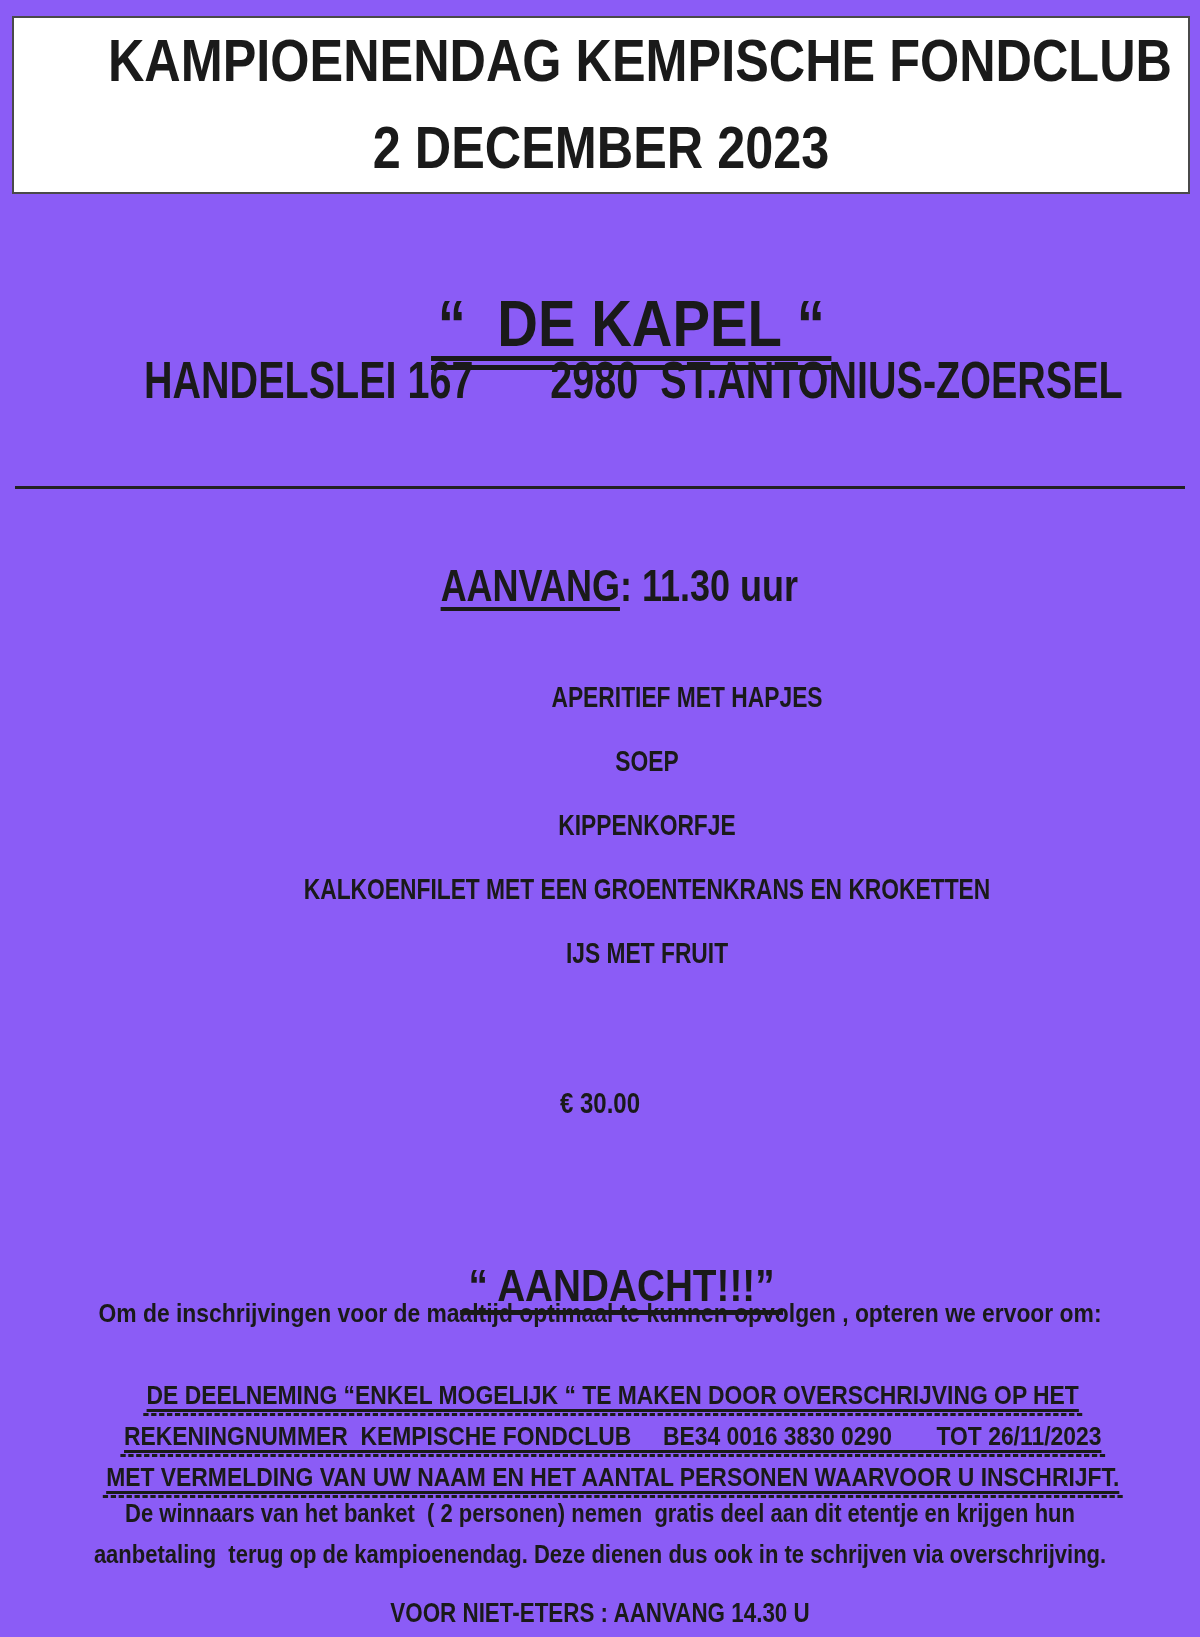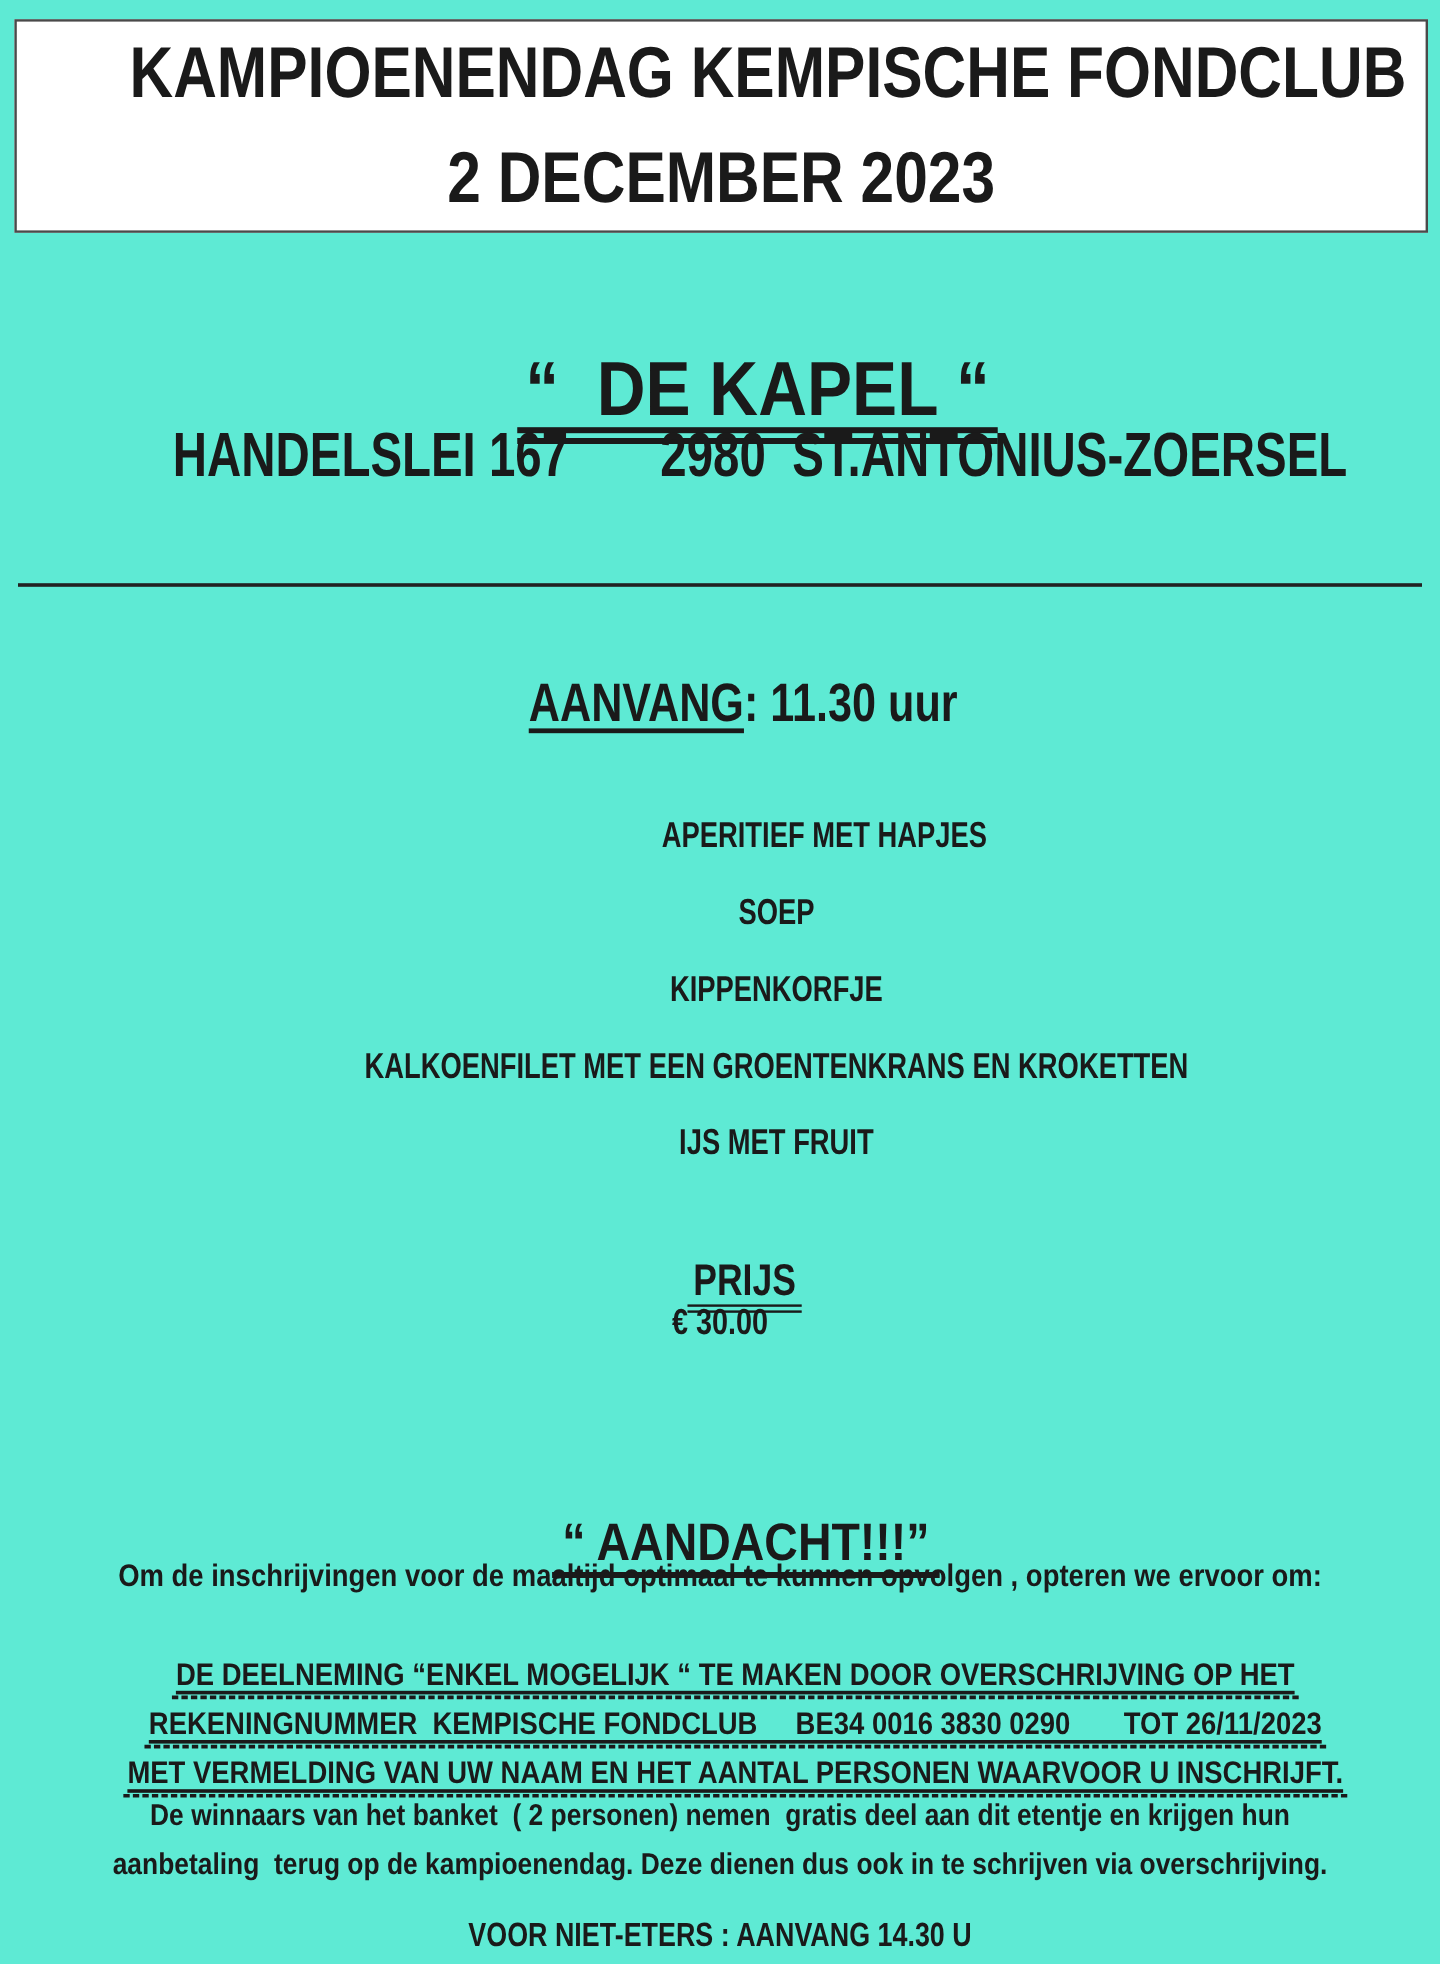--- a/index.html
+++ b/index.html
@@ -1,20 +1,20 @@
 <!DOCTYPE html>
 <html><head>
 <meta charset="utf-8">
 <style>
   html,body{margin:0;padding:0;background:#e8e8e8;}
   .page{
     position:relative;
     width:1200px;height:1637px;
     margin:0 auto;
-    background:#5eead4;
+    background:#8b5cf6;
     font-family:"Liberation Sans", sans-serif;
     font-weight:bold;
     color:#1a1a1a;
     overflow:hidden;
   }
   .line{
     position:absolute;left:0;width:100%;
     text-align:center;
     white-space:pre;
     line-height:1;
@@ -122,23 +122,20 @@
 
 
   <div class="menu-items">
     <div class="menu-item">APERITIEF MET HAPJES</div>
     <div class="menu-item">SOEP</div>
     <div class="menu-item">KIPPENKORFJE</div>
     <div class="menu-item">KALKOENFILET MET EEN GROENTENKRANS EN KROKETTEN</div>
     <div class="menu-item">IJS MET FRUIT</div>
   </div>
 
-  <div class="line price-title">
-    <span class="u-double-thin sx80">PRIJS</span>
-  </div>
 
   <div class="line sx80 price-amount">€ 30.00</div>
 
   <div class="line sx88 attention-title">
     <span class="u-thick">“ AANDACHT!!!”</span>
   </div>
 
   <div class="line sx88 attention-intro">Om de inschrijvingen voor de maaltijd optimaal te kunnen opvolgen , opteren we ervoor om:</div>
 
   <div class="line sx88 pay-line pay-1">

